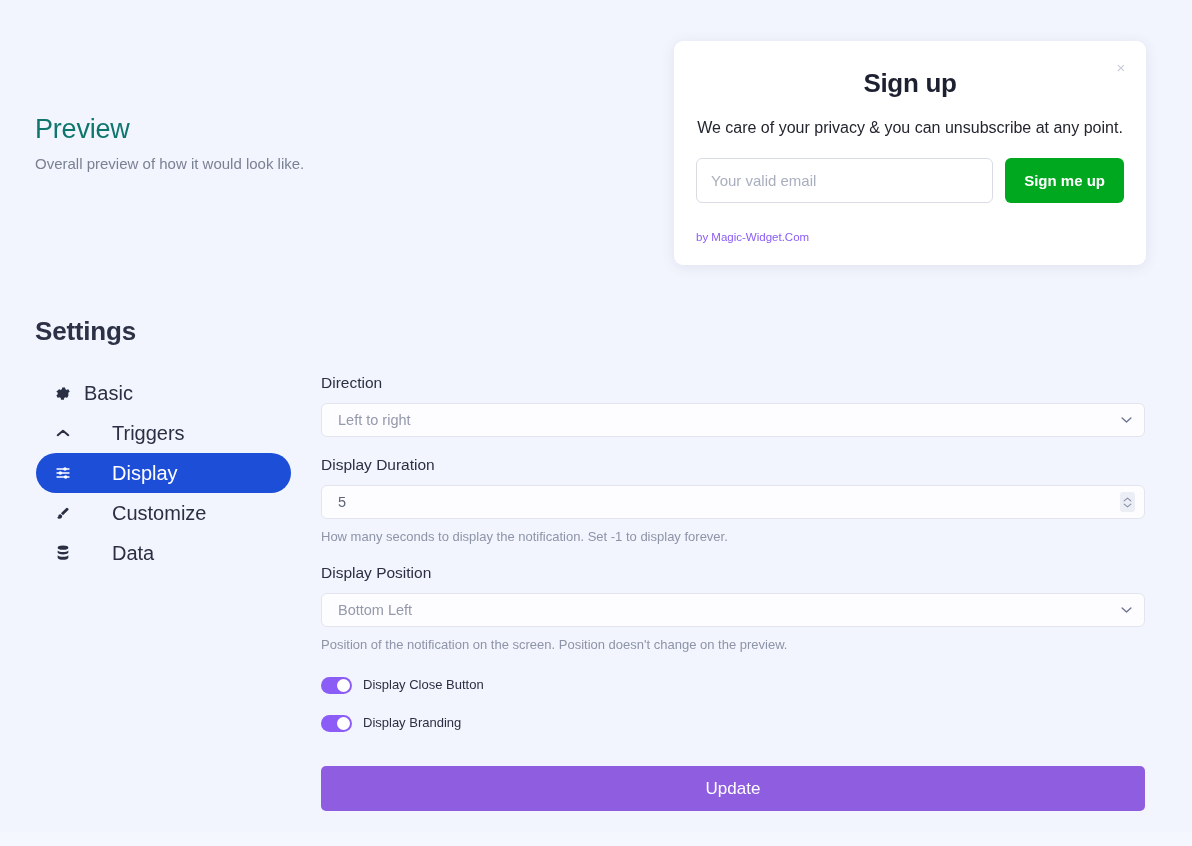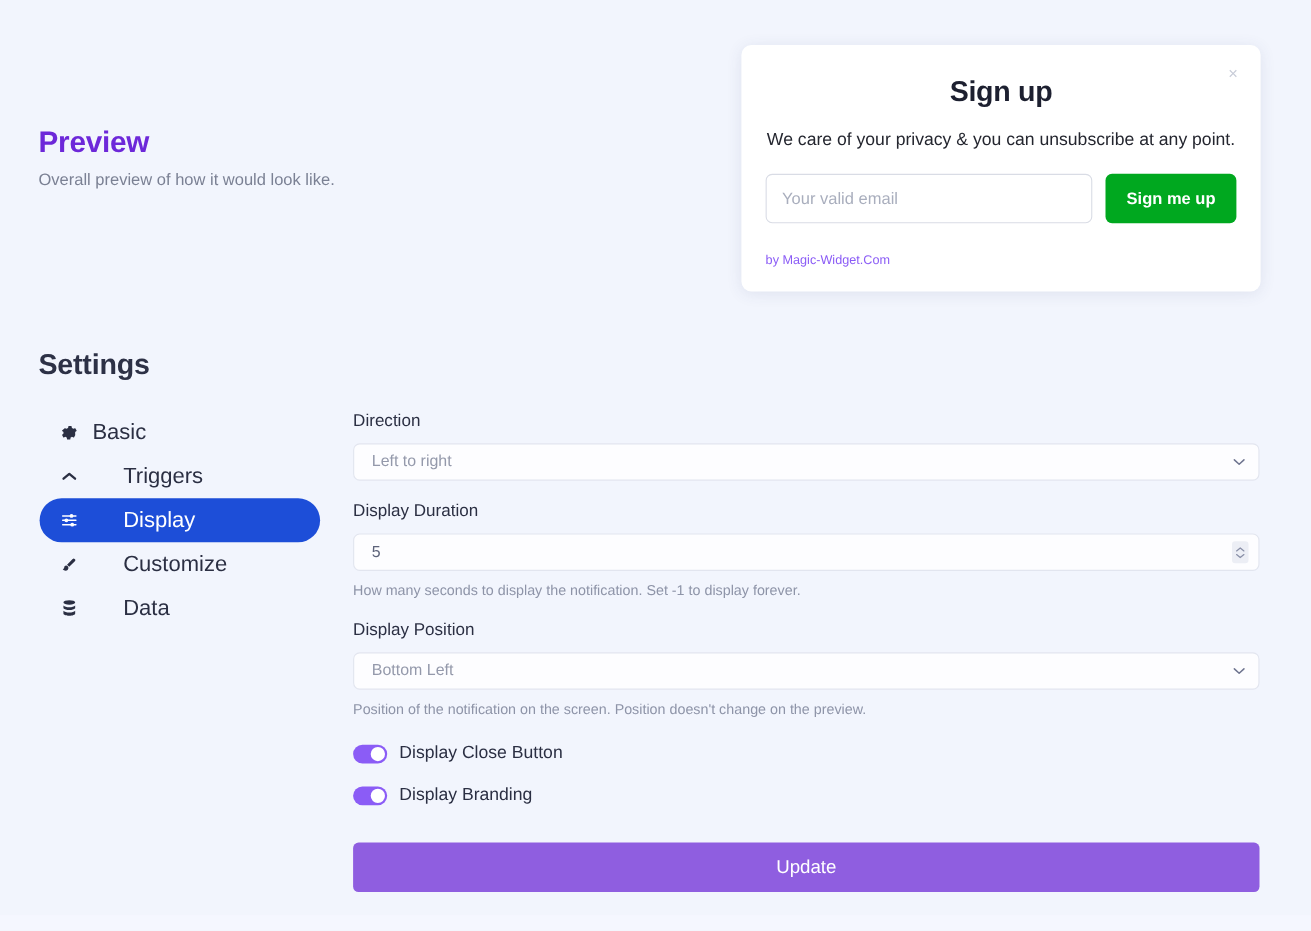--- a/index.html
+++ b/index.html
@@ -35,22 +35,22 @@
 
   
   .preview-head {
     position: absolute;
     left: 35px;
     top: 112px;
     width: 560px;
   }
   .preview-title {
     font-size: 27px;
-    font-weight: bold;
-    color: #6d28d9;
+    font-weight: normal;
+    color: #0f766e;
     letter-spacing: -0.2px;
     line-height: 34px;
   }
   .preview-sub {
     margin-top: 8px;
     font-size: 15px;
     color: #7b8194;
     line-height: 20px;
   }
 
@@ -277,21 +277,21 @@
     position: absolute;
     top: 2px;
     left: 16px;
     width: 13px;
     height: 13px;
     background: #ffffff;
     border-radius: 50%;
   }
   .toggle-label {
     margin-left: 11px;
-    font-size: 16px;
+    font-size: 13px;
     color: #2b2f43;
     line-height: 18px;
   }
 
   .update-btn {
     display: block;
     width: 100%;
     height: 45px;
     margin-top: 29px;
     background: #8f5ee0;

